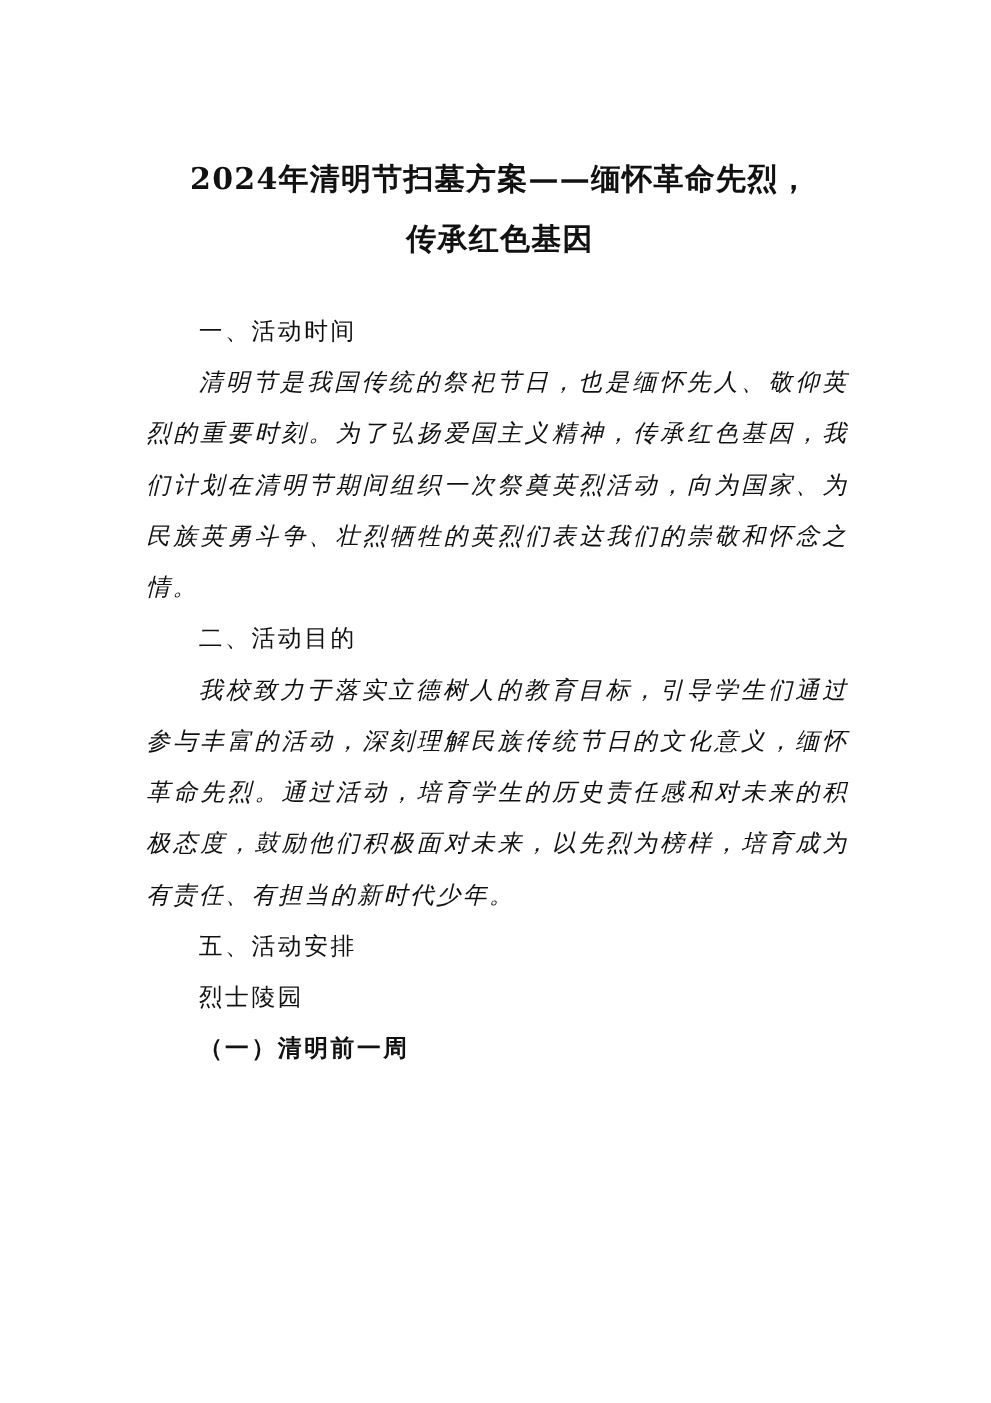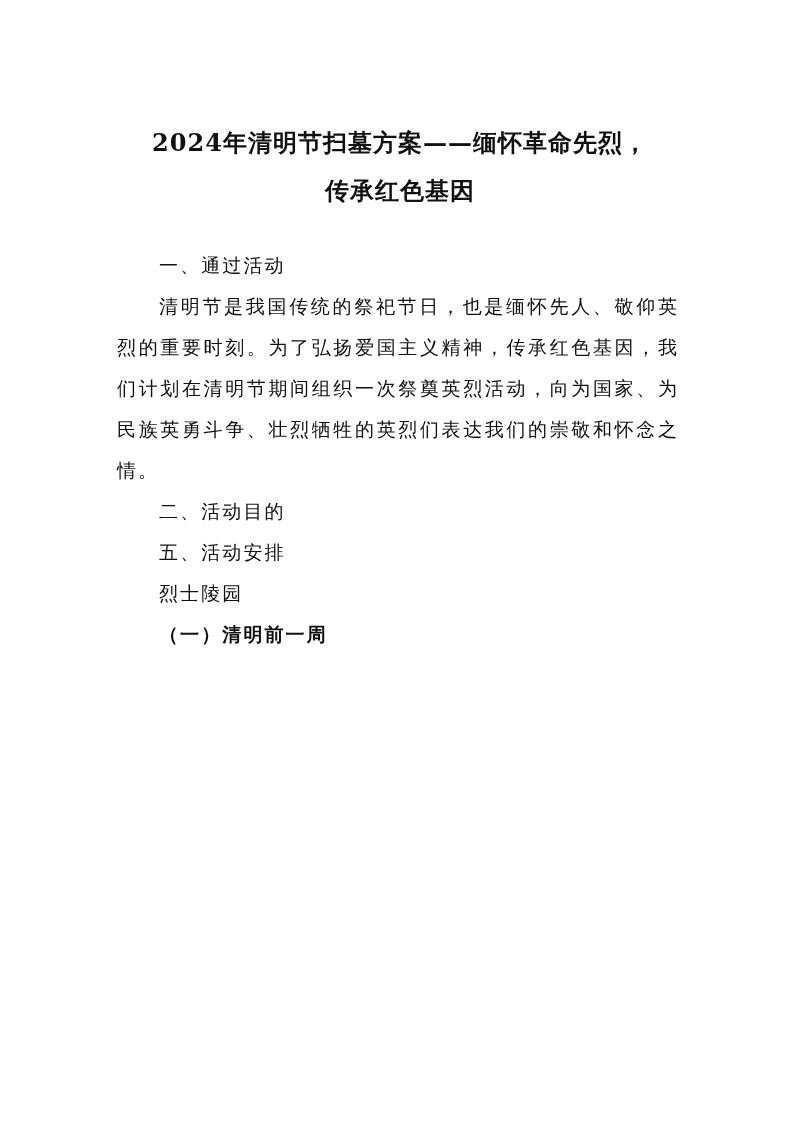--- a/index.html
+++ b/index.html
@@ -6,38 +6,39 @@
   body { width: 793px; height: 1122px; position: relative; overflow: hidden;
          font-family: "DejaVu Serif", "Liberation Serif", serif; color: #111; }
   .page { position: absolute; left: 0; top: 0; width: 685px; height: 1122px; background: #fff; }
   .title { position: absolute; left: 100px; width: 600px; text-align: center;
            font-size: 24px; font-weight: bold; letter-spacing: 1px; line-height: 30px; }
   .title .t1 { position: absolute; left: 0; top: 128px; width: 100%; }
   .title .t2 { position: absolute; left: 0; top: 176px; width: 100%; font-weight: bold; }
   .body { position: absolute; left: 117px; top: 245px; width: 562px;
           font-size: 19px; line-height: 41px; letter-spacing: 2.1px; }
   .body p { margin: 0; text-align: justify; text-align-last: left; }
-  .indent { text-indent: 42px; }
+  .indent { text-indent: 42px; font-style: italic; }
   .plain { padding-left: 42px; }
   .sub { padding-left: 42px; font-weight: bold; }
 </style>
 </head>
 <body>
 
 <div class="page">
   <div class="title">
     <div class="t1">2024年清明节扫墓方案——缅怀革命先烈，</div>
     <div class="t2">传承红色基因</div>
   </div>
 
   <div class="body">
-    <p class="plain">一、通过活动</p>
+    <p class="plain">一、活动时间</p>
     <p class="indent">清明节是我国传统的祭祀节日，也是缅怀先人、敬仰英烈的重要时刻。为了弘扬爱国主义精神，传承红色基因，我们计划在清明节期间组织一次祭奠英烈活动，向为国家、为民族英勇斗争、壮烈牺牲的英烈们表达我们的崇敬和怀念之情。</p>
 
     <p class="plain">二、活动目的</p>
+    <p class="indent">我校致力于落实立德树人的教育目标，引导学生们通过参与丰富的活动，深刻理解民族传统节日的文化意义，缅怀革命先烈。通过活动，培育学生的历史责任感和对未来的积极态度，鼓励他们积极面对未来，以先烈为榜样，培育成为有责任、有担当的新时代少年。</p>
 
 
     <p class="plain">五、活动安排</p>
 
     <p class="plain">烈士陵园</p>
     <p class="sub">（一）清明前一周</p>
   </div>
 </div>
 
 </body></html>

